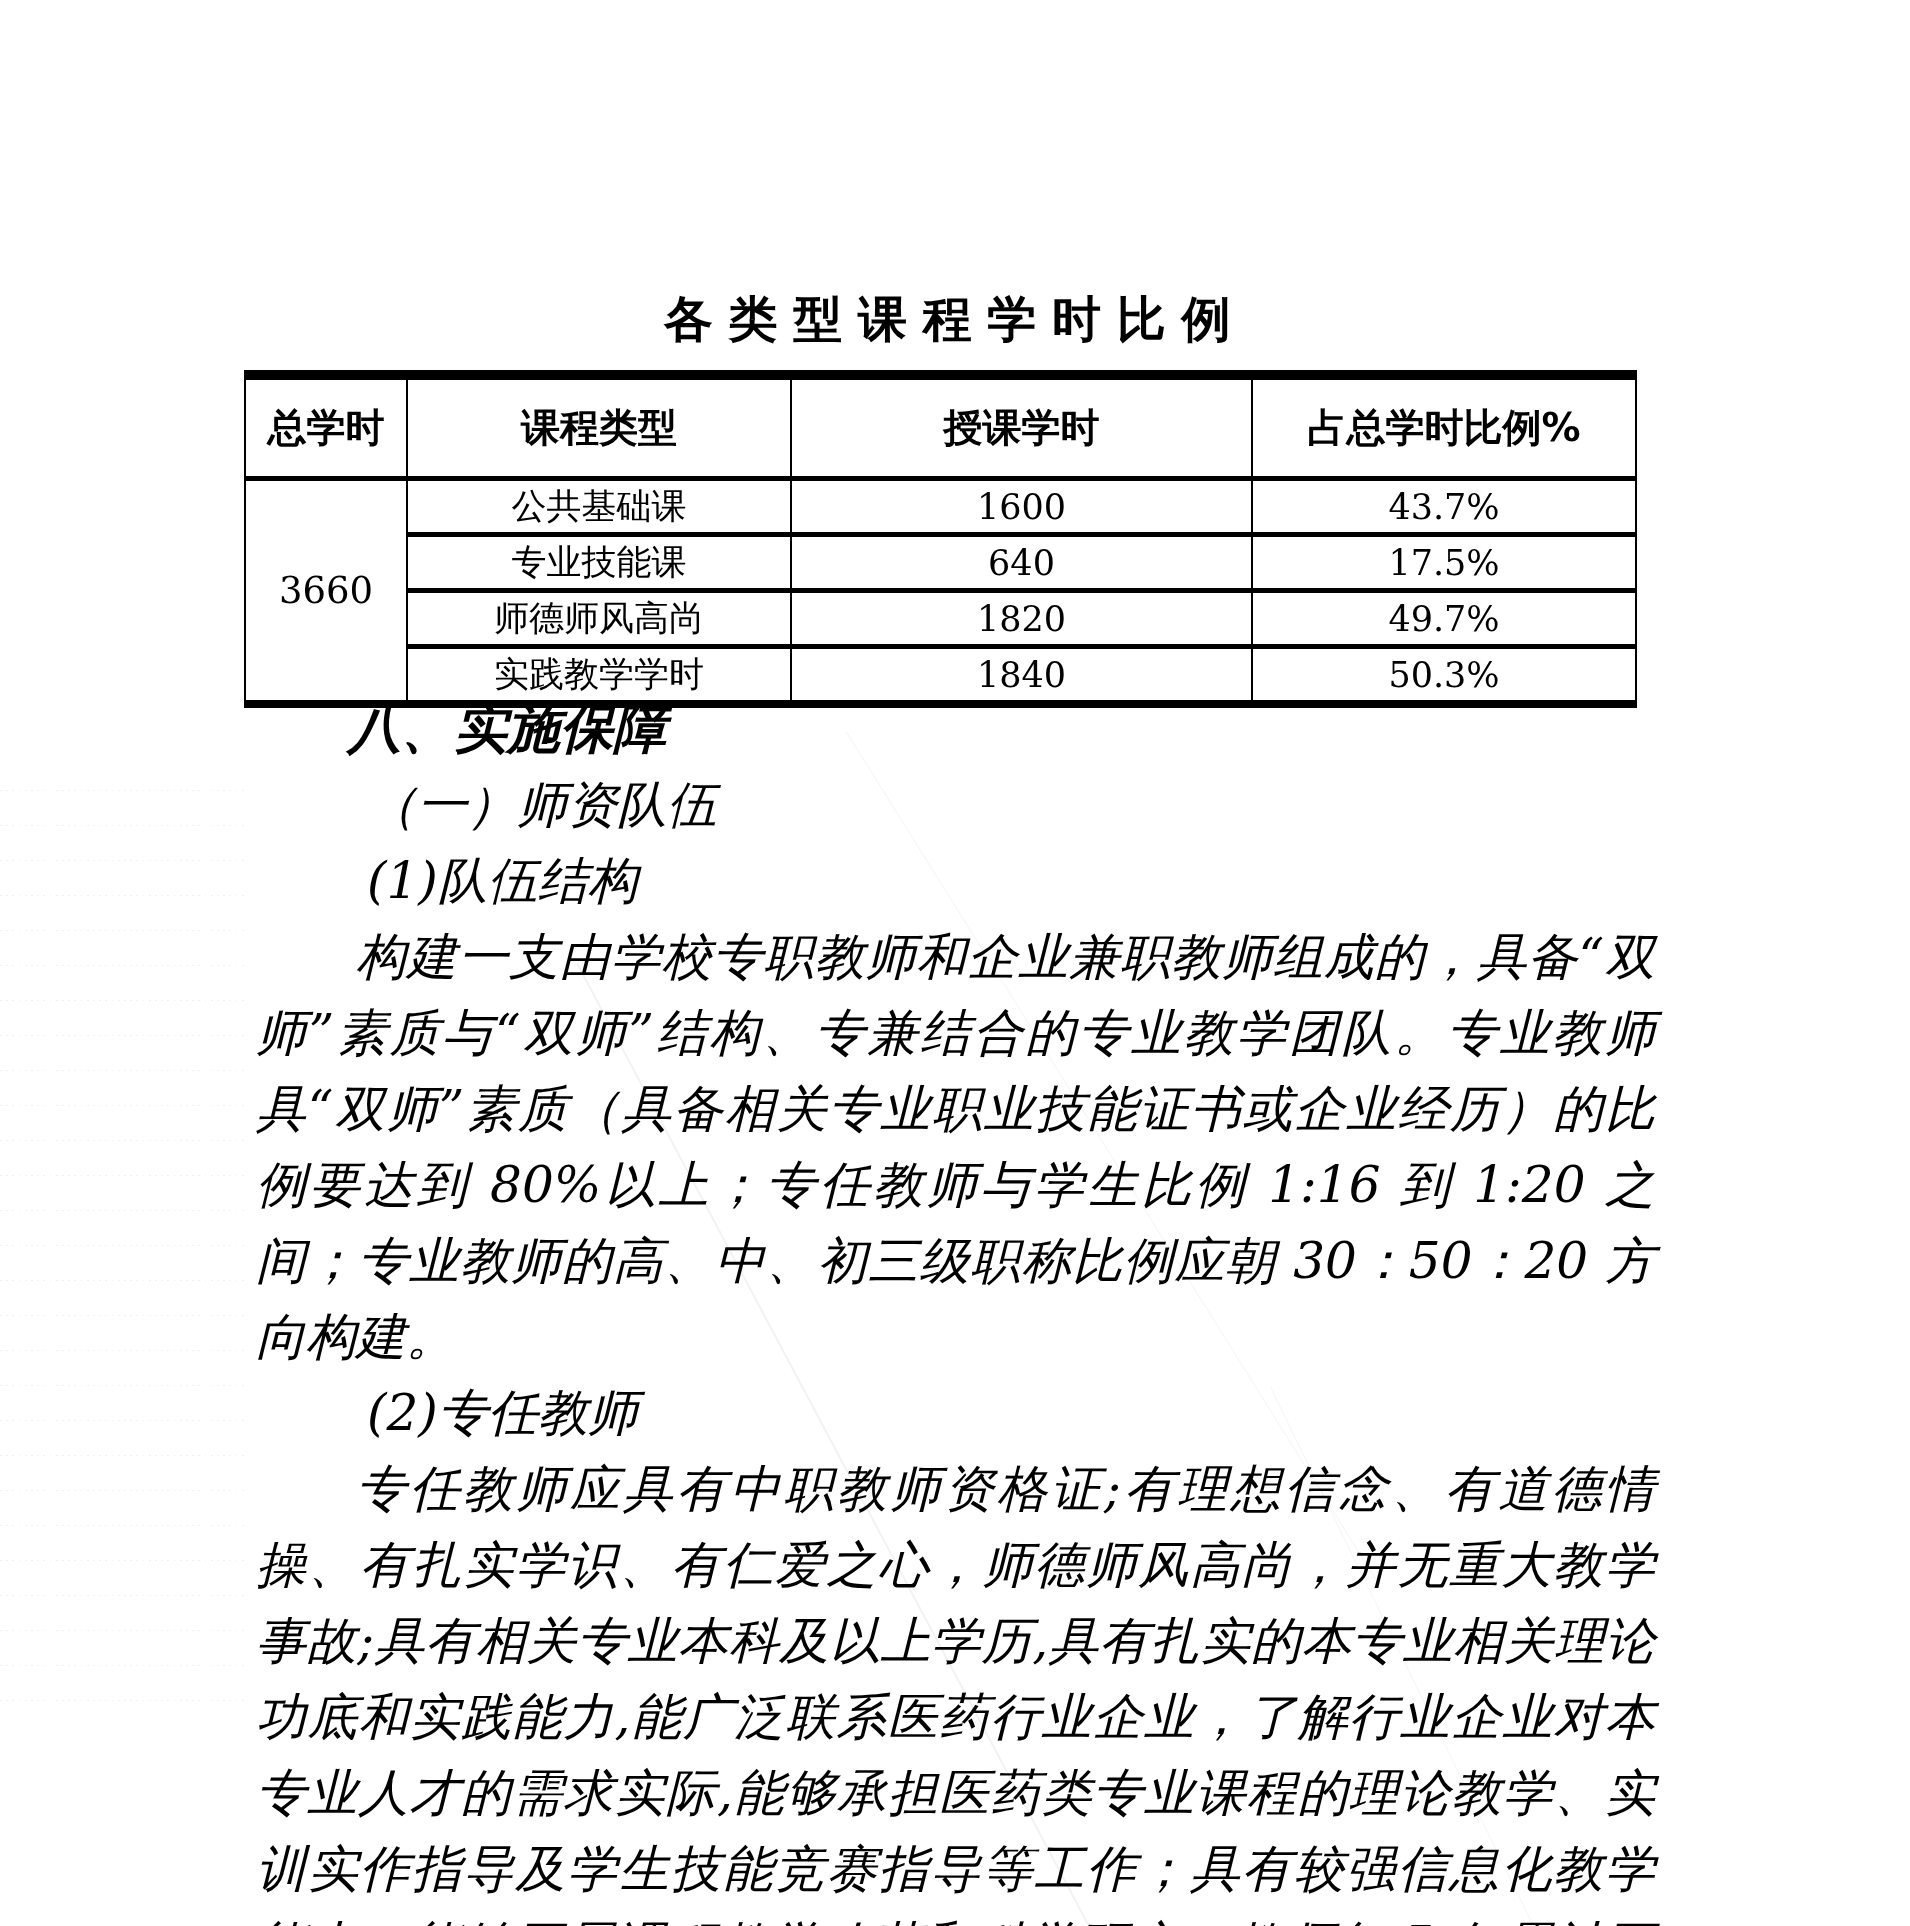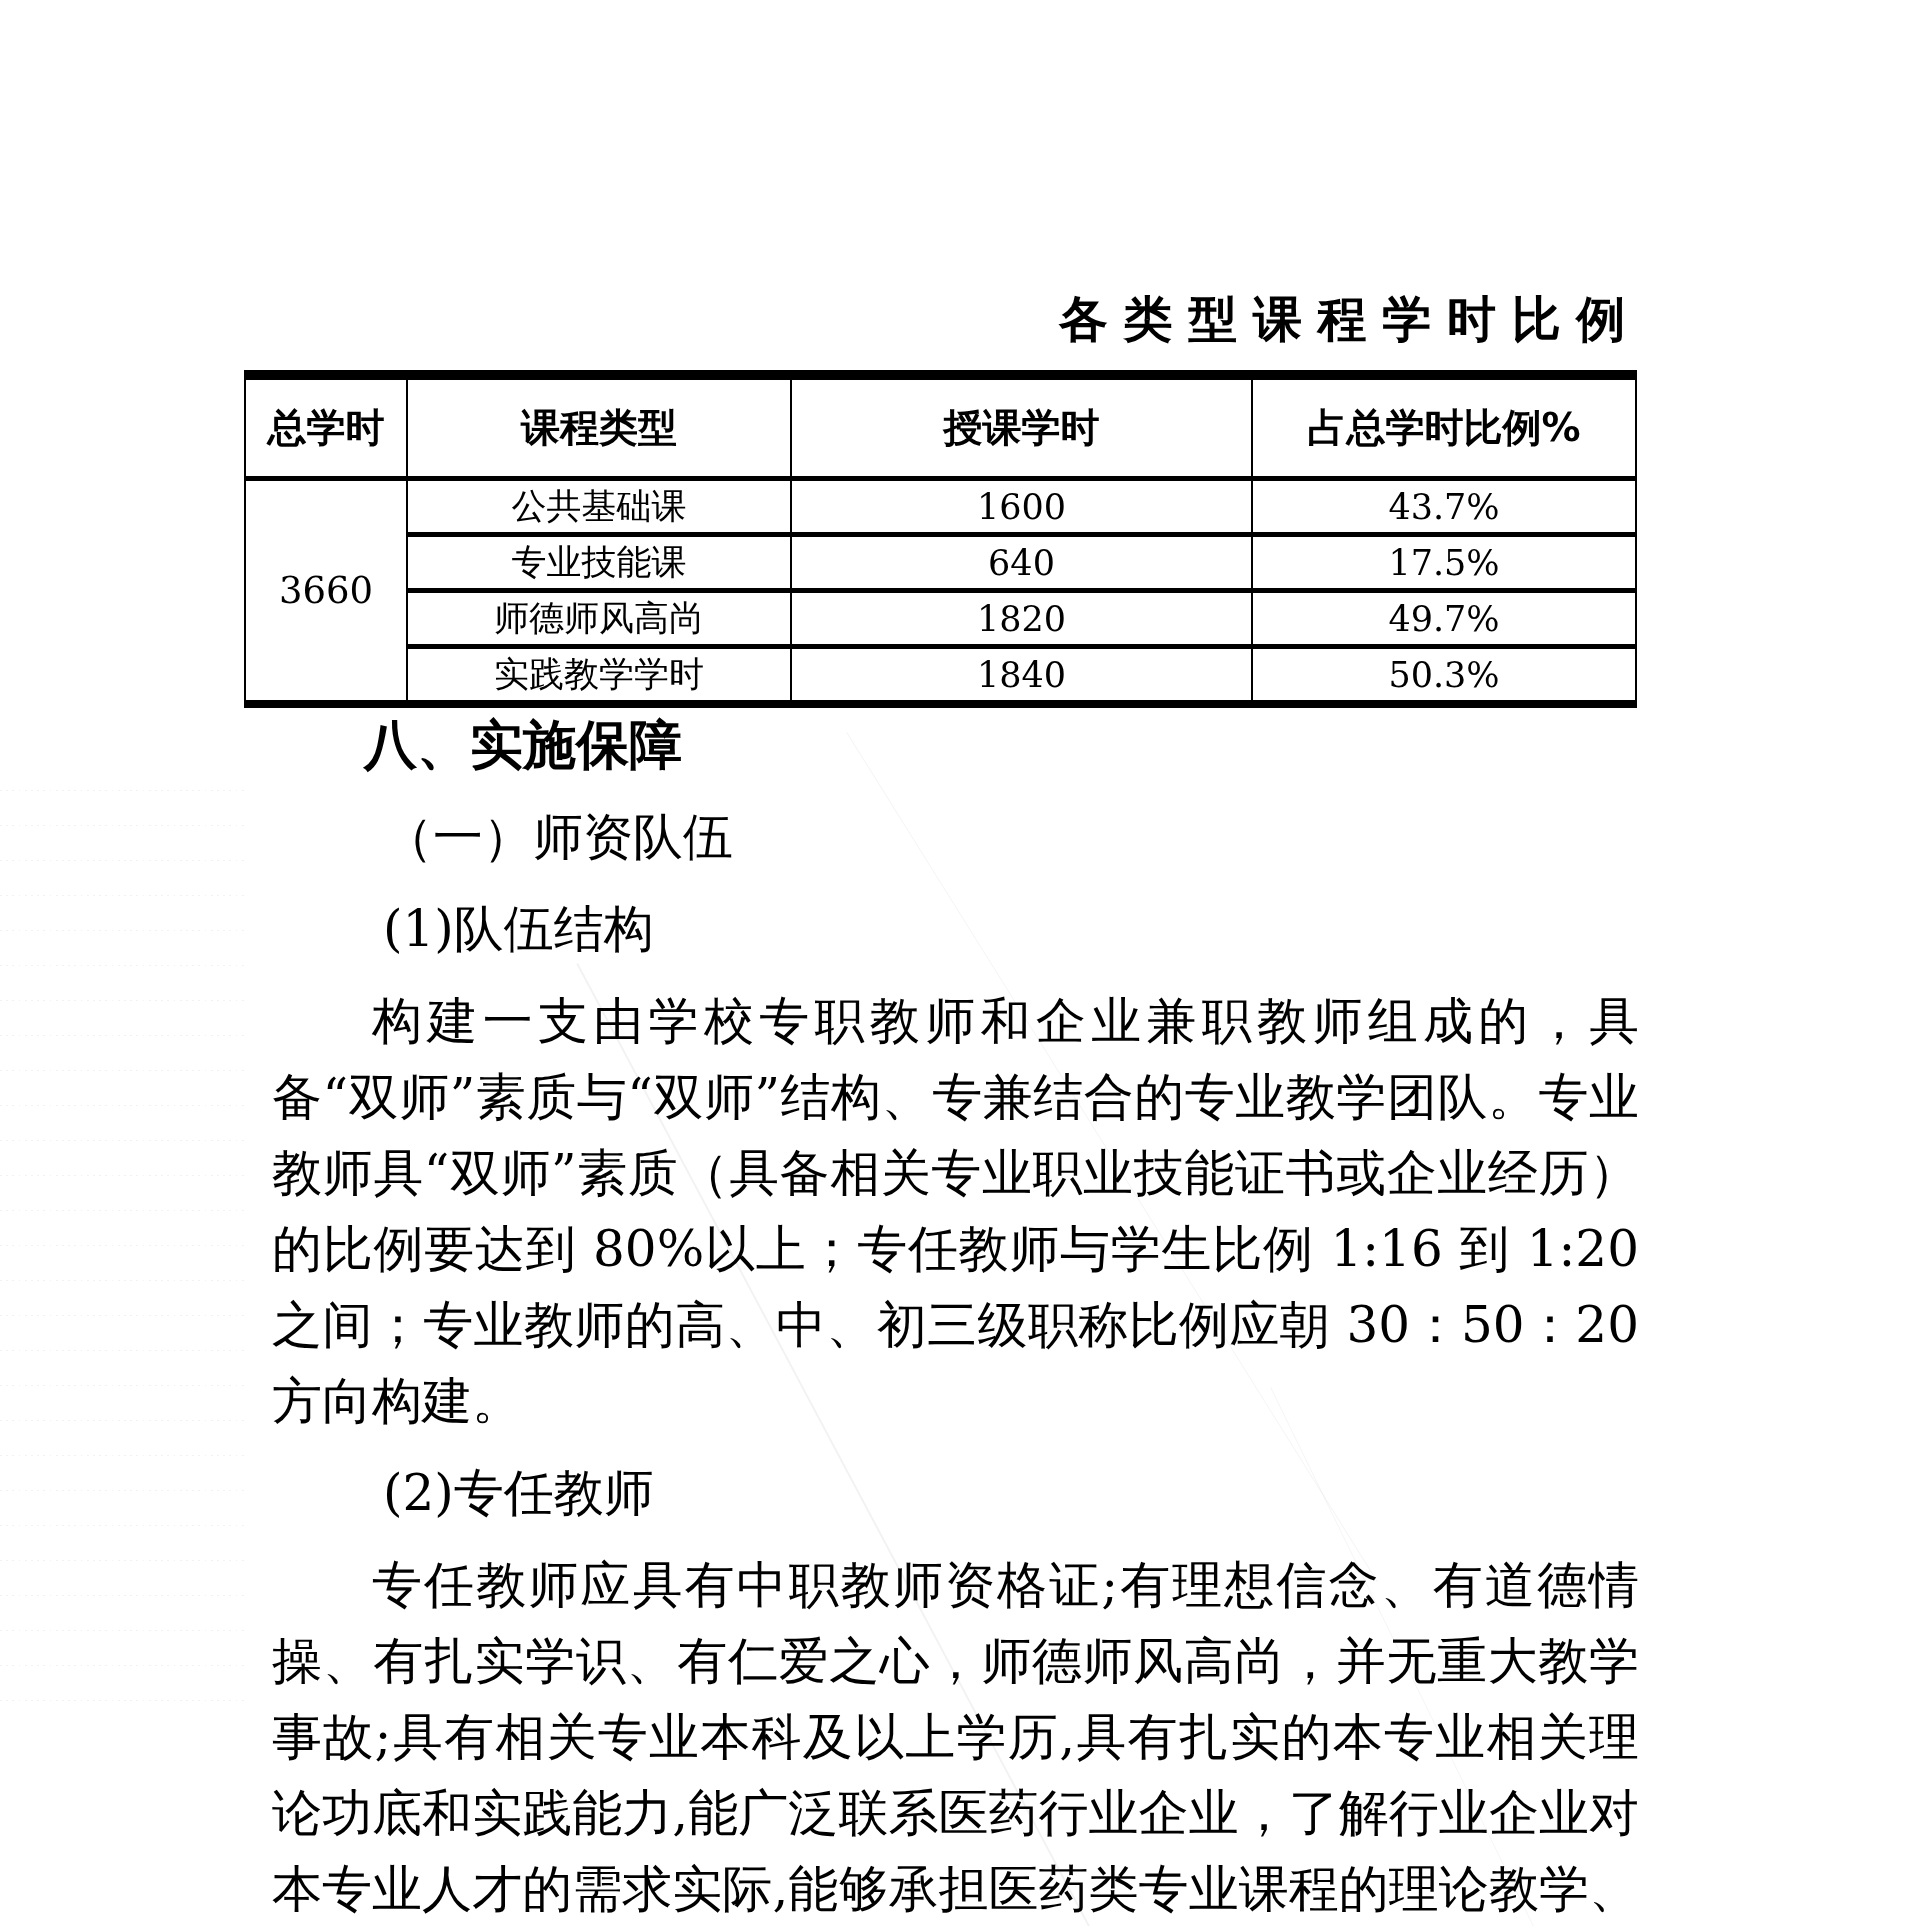--- a/index.html
+++ b/index.html
@@ -8,22 +8,22 @@
     background: #ffffff;
     position: relative;
     font-family: "DejaVu Serif", "Liberation Serif", serif;
     color: #000;
     overflow: hidden;
   }
   .page { position: absolute; inset: 0; }
 
   
   .tbl-title {
-    position: absolute; top: 287px; left: 251px; width: 1390px;
-    text-align: right;
+    position: absolute; top: 287px; left: 260px; width: 1390px;
+    text-align: center;
     font-size: 49px; font-weight: 600;
     letter-spacing: 0.32em;
     white-space: nowrap;
     font-family: Liberation Serif, serif;
   }
 
   
   .hours-table {
     position: absolute; top: 370px; left: 244px;
     width: 1390px;
@@ -46,21 +46,21 @@
   .col-total { width: 162px; }
   .col-type  { width: 384px; }
   .col-hours { width: 461px; }
   .col-pct   { width: 384px; }
   td.total-cell { font-size: 37px; }
 
   
   .content {
     position: absolute; top: 691px; left: 256px; width: 1399px;
   }
-  .content > * { margin: 16px; }
+  .content > * { margin: 0; font-style: italic; }
   .h-bold {
     font-family: "DejaVu Sans", "Liberation Sans", sans-serif;
     font-weight: bold; font-size: 53px; line-height: 76px;
     padding-left: 92px;
   }
   .h-plain {
     font-weight: normal; font-size: 50px; line-height: 76px;
     padding-left: 111px;
   }
   .h-num {

